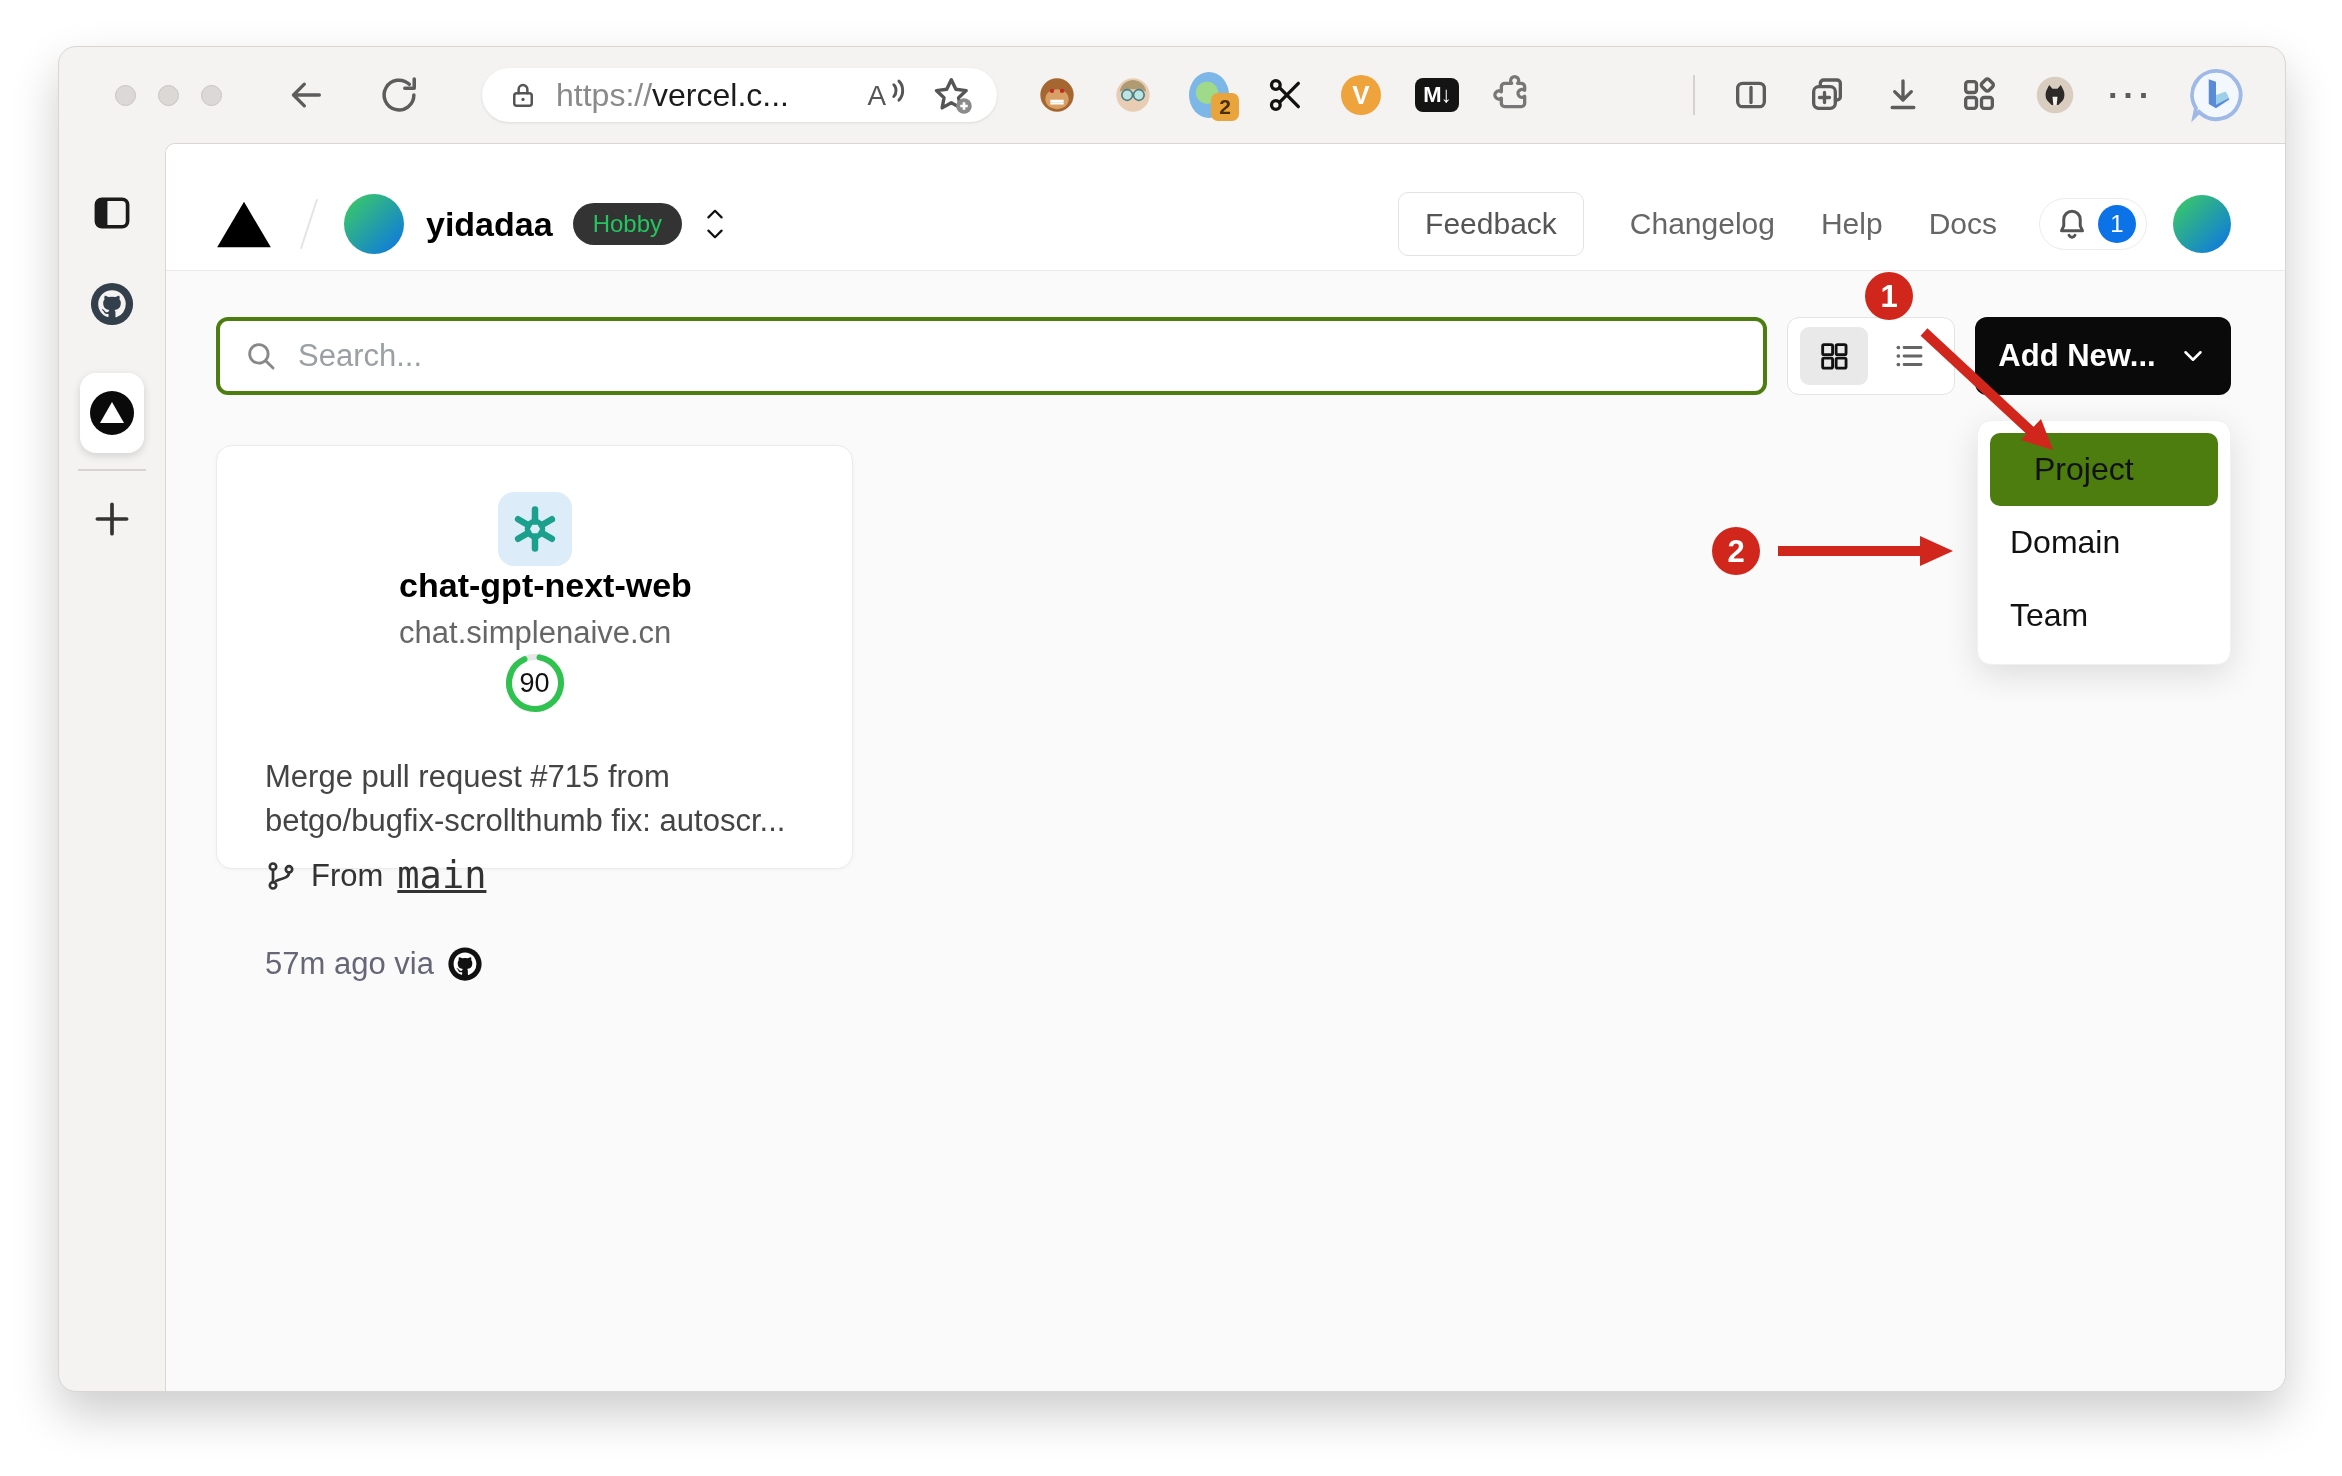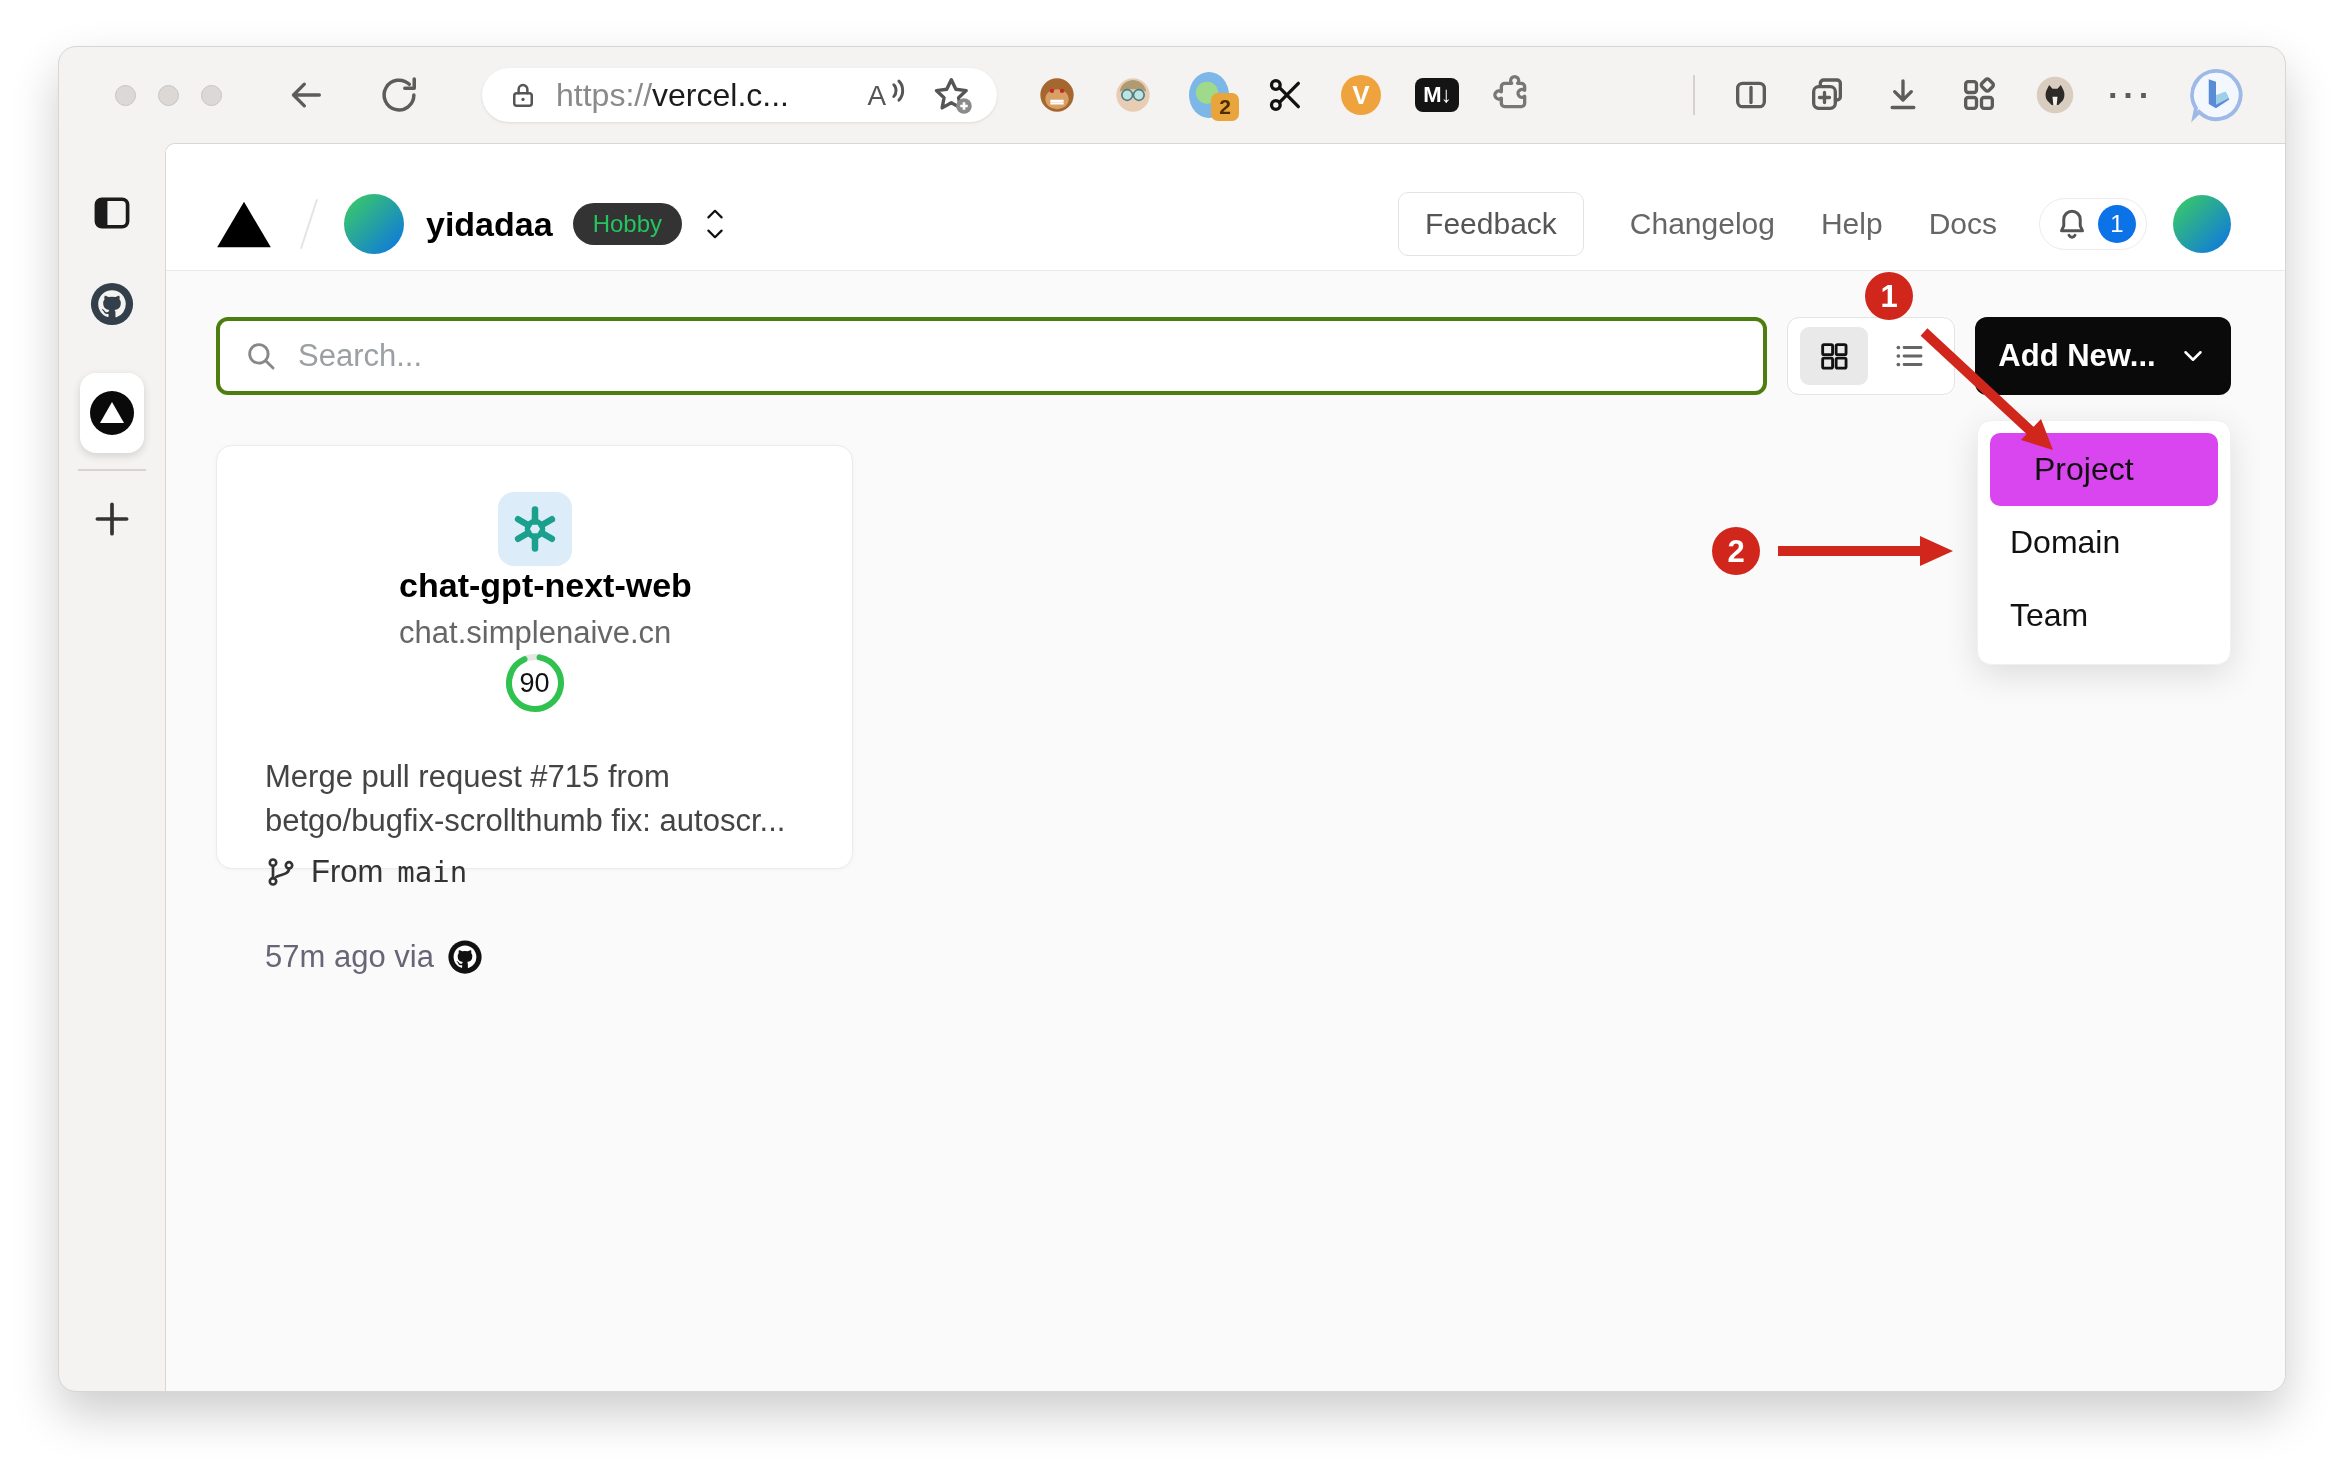--- a/index.html
+++ b/index.html
@@ -78,35 +78,35 @@
     display:flex; align-items:center; justify-content:space-around; padding:0 8px; }
   .vt-btn { border:none; background:none; width:68px; height:58px; border-radius:9px; display:flex; align-items:center; justify-content:center; }
   .vt-btn.active { background:#e9e9e9; }
   .add-new { width:256px; background:#0a0a0a; border:none; border-radius:12px; color:#fff;
     font-size:31px; font-weight:bold; display:flex; align-items:center; justify-content:center; gap:22px; }
 
   
   .dropdown { position:absolute; top:149px; right:54px; width:254px; background:#fff; border:1px solid #f0f0f0;
     border-radius:14px; box-shadow:0 10px 34px rgba(0,0,0,.12); padding:12px; z-index:20; }
   .menu-item { font-size:32px; color:#111; padding:18px 20px; border-radius:10px; background:none; border:none; display:block; width:100%; text-align:left; }
-  .menu-item.highlight { background:#d946ef;padding-left:44px; }
+  .menu-item.highlight { background:#4d7c0f;padding-left:44px; }
 
   
   .card { position:absolute; left:50px; top:174px; width:637px; height:424px; background:#fff;
     border:1px solid #ebebeb; border-radius:16px; box-shadow:0 1px 4px rgba(0,0,0,.04); padding:46px 48px; cursor:pointer; }
   .card-top { display:flex; align-items:center;flex-direction:column; }
   .proj-logo { width:74px; height:74px; border-radius:16px; background:#dcecf9; display:flex; align-items:center; justify-content:center; }
   .proj-names { margin-left:22px; flex:1; }
   .proj-title { font-size:34px; font-weight:bold; color:#000; }
   .proj-domain { font-size:31px; color:#666; margin-top:10px; }
   .ring-wrap { position:relative; width:64px; height:64px; }
   .ring-score { position:absolute; inset:0; display:flex; align-items:center; justify-content:center; font-size:27px; color:#111; }
   .commit { font-size:31px; color:#444; line-height:1.42; margin-top:40px; max-width:560px; }
   .branch-row { display:flex; align-items:center; gap:14px; margin-top:11px; font-size:31px; color:#333; }
-  .branch-mono { font-family:"DejaVu Sans Mono",monospace; font-size:29px; }
+  .branch-mono { font-family:"DejaVu Sans Mono",monospace; font-size:37px;text-decoration:underline; }
   .meta-row { display:flex; align-items:center; gap:12px; margin-top:48px; font-size:31px; color:#667; }
 
   
   .overlay { position:absolute; inset:0; pointer-events:none; z-index:40; }
   .ann-badge { fill:var(--annotation-red); }
   .ann-text { fill:#fff; font-size:31px; font-weight:bold; font-family:"Liberation Sans",sans-serif; }
   .ann-line { stroke:var(--annotation-red); stroke-width:10; fill:none; }
   .ann-head { fill:var(--annotation-red); }
 
   svg { display:block; }

